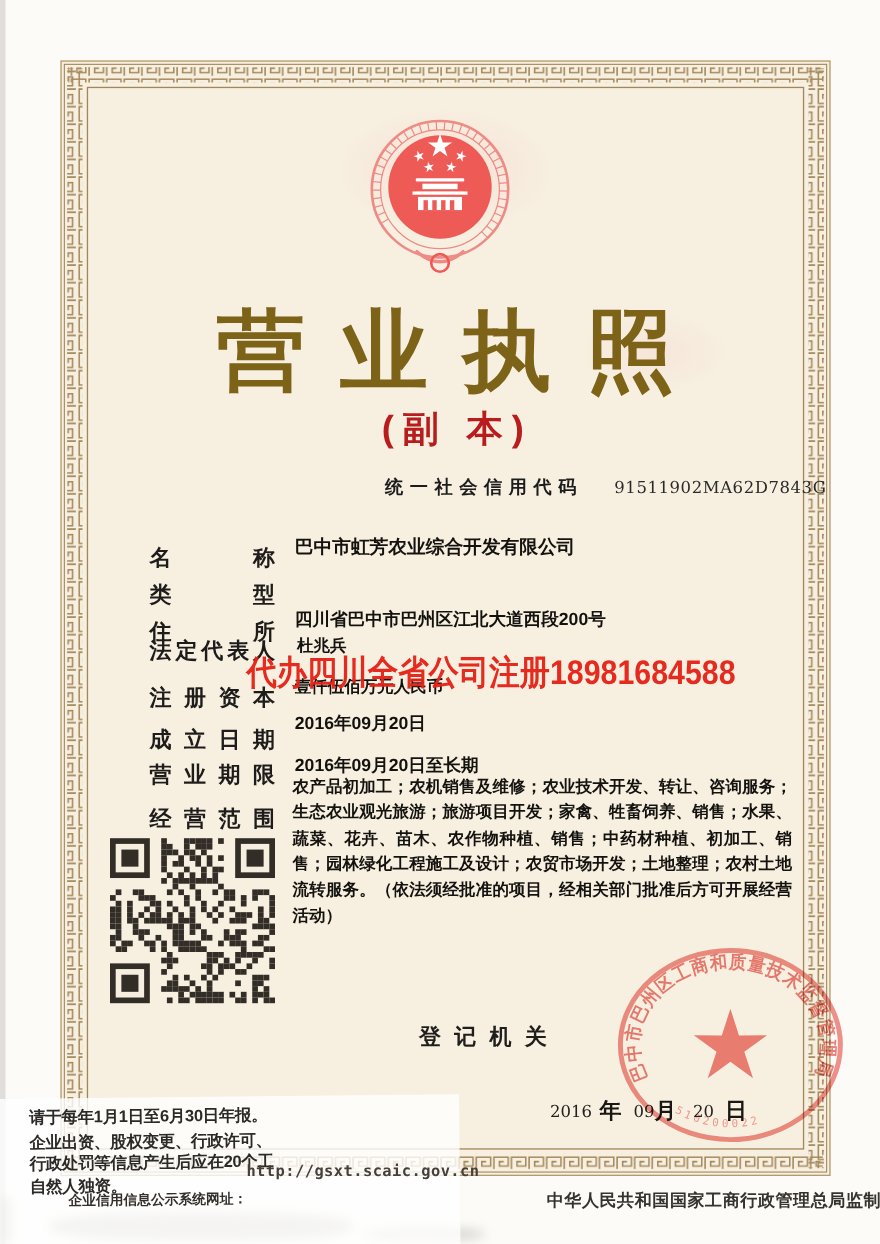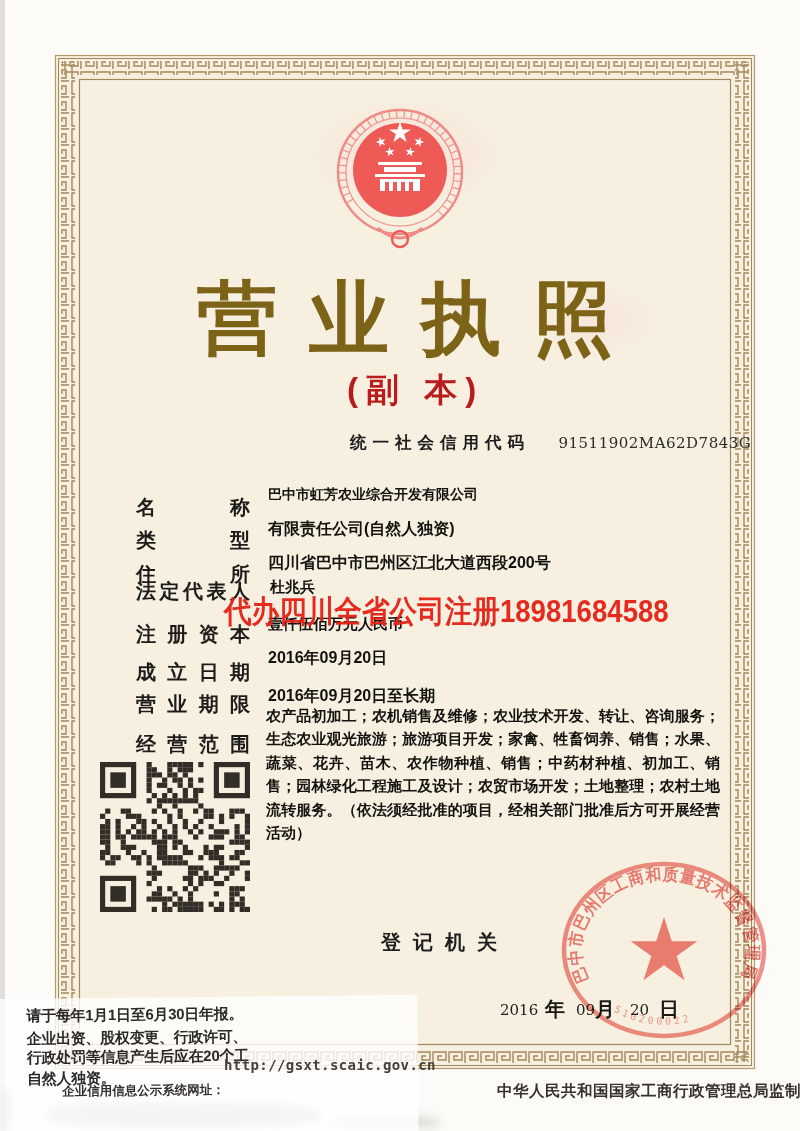--- a/index.html
+++ b/index.html
@@ -426,27 +426,26 @@
   <div class="abs subtitle">(副 本)</div>
   <div class="abs credit-row">
     <span class="credit-label">统一社会信用代码</span>
     <span class="credit-code">91511902MA62D7843G</span>
   </div>
 
   <div class="abs flabel" style="top:494px">
       <span>名</span>
       <span>称</span>
     </div>
-  <div class="abs fvalue" style="top:486px;font-size:14px">巴中市虹芳农业综合开发有限公司</div>
+  <div class="abs fvalue" style="top:486px;font-size:17px">巴中市虹芳农业综合开发有限公司</div>
 
   <div class="abs flabel" style="top:527px">
       <span>类</span>
       <span>型</span>
     </div>
-  <div class="abs fvalue" style="top:519px">有限责任公司(自然人独资)</div>
 
   <div class="abs flabel" style="top:561px">
       <span>住</span>
       <span>所</span>
     </div>
   <div class="abs fvalue" style="top:553px">四川省巴中市巴州区江北大道西段200号</div>
 
   <div class="abs flabel" style="top:578px">
       <span>法</span>
       <span>定</span>

